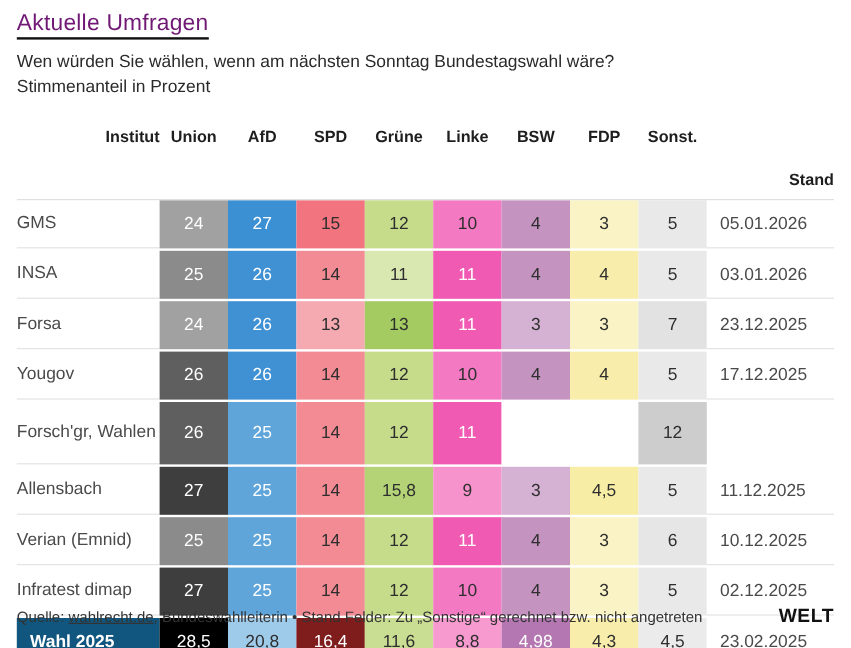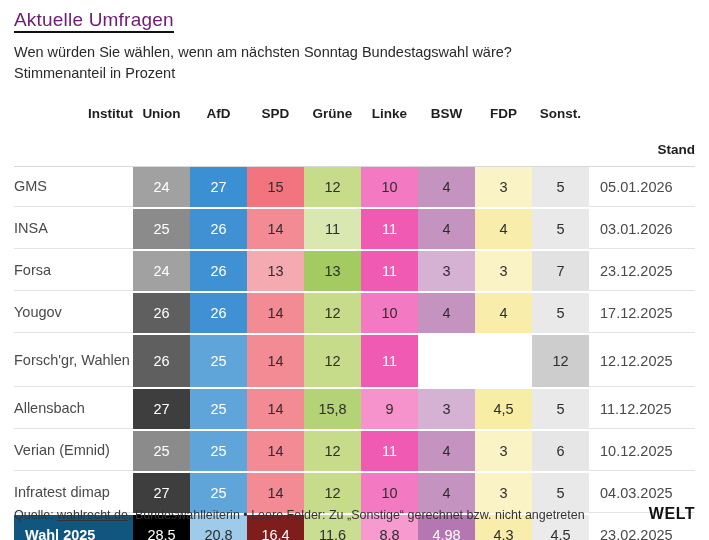--- a/index.html
+++ b/index.html
@@ -173,21 +173,20 @@
         <div class="trow tall">
           <div class="cell institut-cell">Forsch'gr, Wahlen</div>
           <div class="cell value-cell" style="background: rgb(95, 95, 95); color: rgb(255, 255, 255);">26</div>
           <div class="cell value-cell" style="background: rgb(95, 165, 218); color: rgb(255, 255, 255);">25</div>
           <div class="cell value-cell" style="background: rgb(242, 139, 148); color: rgb(46, 46, 46);">14</div>
           <div class="cell value-cell" style="background: rgb(198, 220, 139); color: rgb(46, 46, 46);">12</div>
           <div class="cell value-cell" style="background: rgb(241, 90, 179); color: rgb(255, 255, 255);">11</div>
           <div class="cell value-cell" style="background: rgb(255, 255, 255); color: rgb(46, 46, 46);"></div>
           <div class="cell value-cell" style="background: rgb(255, 255, 255); color: rgb(46, 46, 46);"></div>
           <div class="cell value-cell" style="background: rgb(205, 205, 205); color: rgb(46, 46, 46);">12</div>
-          <div class="cell stand-cell">12.12.2025</div>
         </div>
         <div class="trow">
           <div class="cell institut-cell">Allensbach</div>
           <div class="cell value-cell" style="background: rgb(62, 62, 62); color: rgb(255, 255, 255);">27</div>
           <div class="cell value-cell" style="background: rgb(95, 165, 218); color: rgb(255, 255, 255);">25</div>
           <div class="cell value-cell" style="background: rgb(242, 139, 148); color: rgb(46, 46, 46);">14</div>
           <div class="cell value-cell" style="background: rgb(180, 211, 119); color: rgb(46, 46, 46);">15,8</div>
           <div class="cell value-cell" style="background: rgb(246, 147, 204); color: rgb(46, 46, 46);">9</div>
           <div class="cell value-cell" style="background: rgb(213, 178, 211); color: rgb(46, 46, 46);">3</div>
           <div class="cell value-cell" style="background: rgb(248, 237, 164); color: rgb(46, 46, 46);">4,5</div>
@@ -209,36 +208,36 @@
         <div class="trow">
           <div class="cell institut-cell">Infratest dimap</div>
           <div class="cell value-cell" style="background: rgb(62, 62, 62); color: rgb(255, 255, 255);">27</div>
           <div class="cell value-cell" style="background: rgb(95, 165, 218); color: rgb(255, 255, 255);">25</div>
           <div class="cell value-cell" style="background: rgb(242, 139, 148); color: rgb(46, 46, 46);">14</div>
           <div class="cell value-cell" style="background: rgb(198, 220, 139); color: rgb(46, 46, 46);">12</div>
           <div class="cell value-cell" style="background: rgb(243, 122, 194); color: rgb(46, 46, 46);">10</div>
           <div class="cell value-cell" style="background: rgb(196, 147, 192); color: rgb(46, 46, 46);">4</div>
           <div class="cell value-cell" style="background: rgb(250, 243, 197); color: rgb(46, 46, 46);">3</div>
           <div class="cell value-cell" style="background: rgb(233, 233, 233); color: rgb(46, 46, 46);">5</div>
-          <div class="cell stand-cell">04.03.2025</div>
+          <div class="cell stand-cell">02.12.2025</div>
         </div>
         <div class="trow highlight">
           <div class="cell institut-cell" style="background: rgb(17, 86, 126);">Wahl 2025</div>
           <div class="cell value-cell" style="background: #000000; color: rgb(255, 255, 255);">28,5</div>
           <div class="cell value-cell" style="background: rgb(159, 203, 234); color: rgb(46, 46, 46);">20,8</div>
           <div class="cell value-cell" style="background: #7f1d1d; color: rgb(255, 255, 255);">16,4</div>
           <div class="cell value-cell" style="background: rgb(201, 222, 146); color: rgb(46, 46, 46);">11,6</div>
           <div class="cell value-cell" style="background: rgb(246, 154, 208); color: rgb(46, 46, 46);">8,8</div>
           <div class="cell value-cell" style="background: rgb(181, 119, 178); color: rgb(255, 255, 255);">4,98</div>
           <div class="cell value-cell" style="background: rgb(248, 237, 170); color: rgb(46, 46, 46);">4,3</div>
           <div class="cell value-cell" style="background: rgb(235, 235, 235); color: rgb(46, 46, 46);">4,5</div>
           <div class="cell stand-cell">23.02.2025</div>
         </div>
       </div>
   </div>
 </div>
 
 <div class="footer">
   <span class="source">
-    <span>Quelle: </span><a>wahlrecht.de</a><span>, Bundeswahlleiterin • Leere Felder: Zu „Sonstige“ gerechnet bzw. nicht angetreten</span>
+    <span>Quelle: </span><a>wahlrecht.de</a><span>, Bundeswahlleiterin • Stand Felder: Zu „Sonstige“ gerechnet bzw. nicht angetreten</span>
   </span>
   <span class="brand">WELT</span>
 </div>
 
 </body></html>

